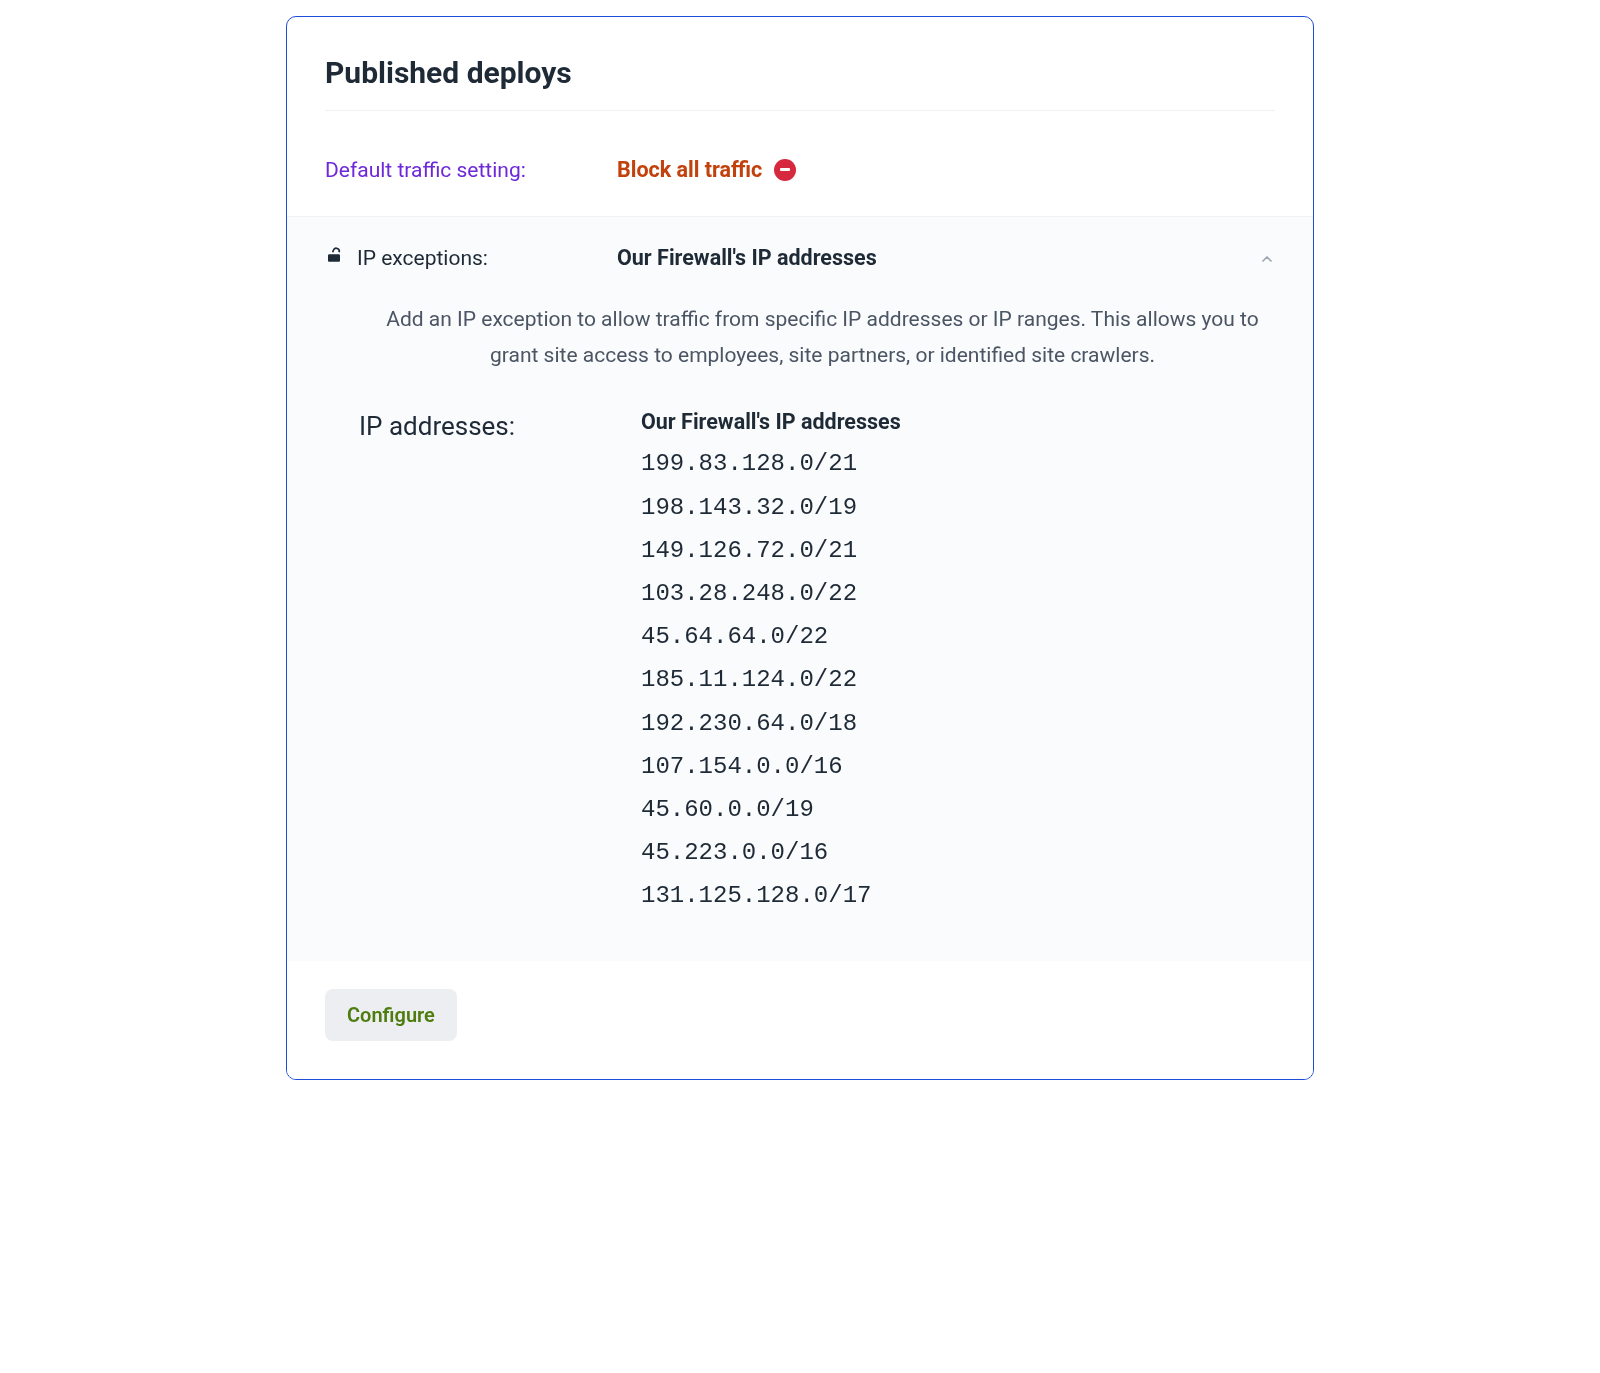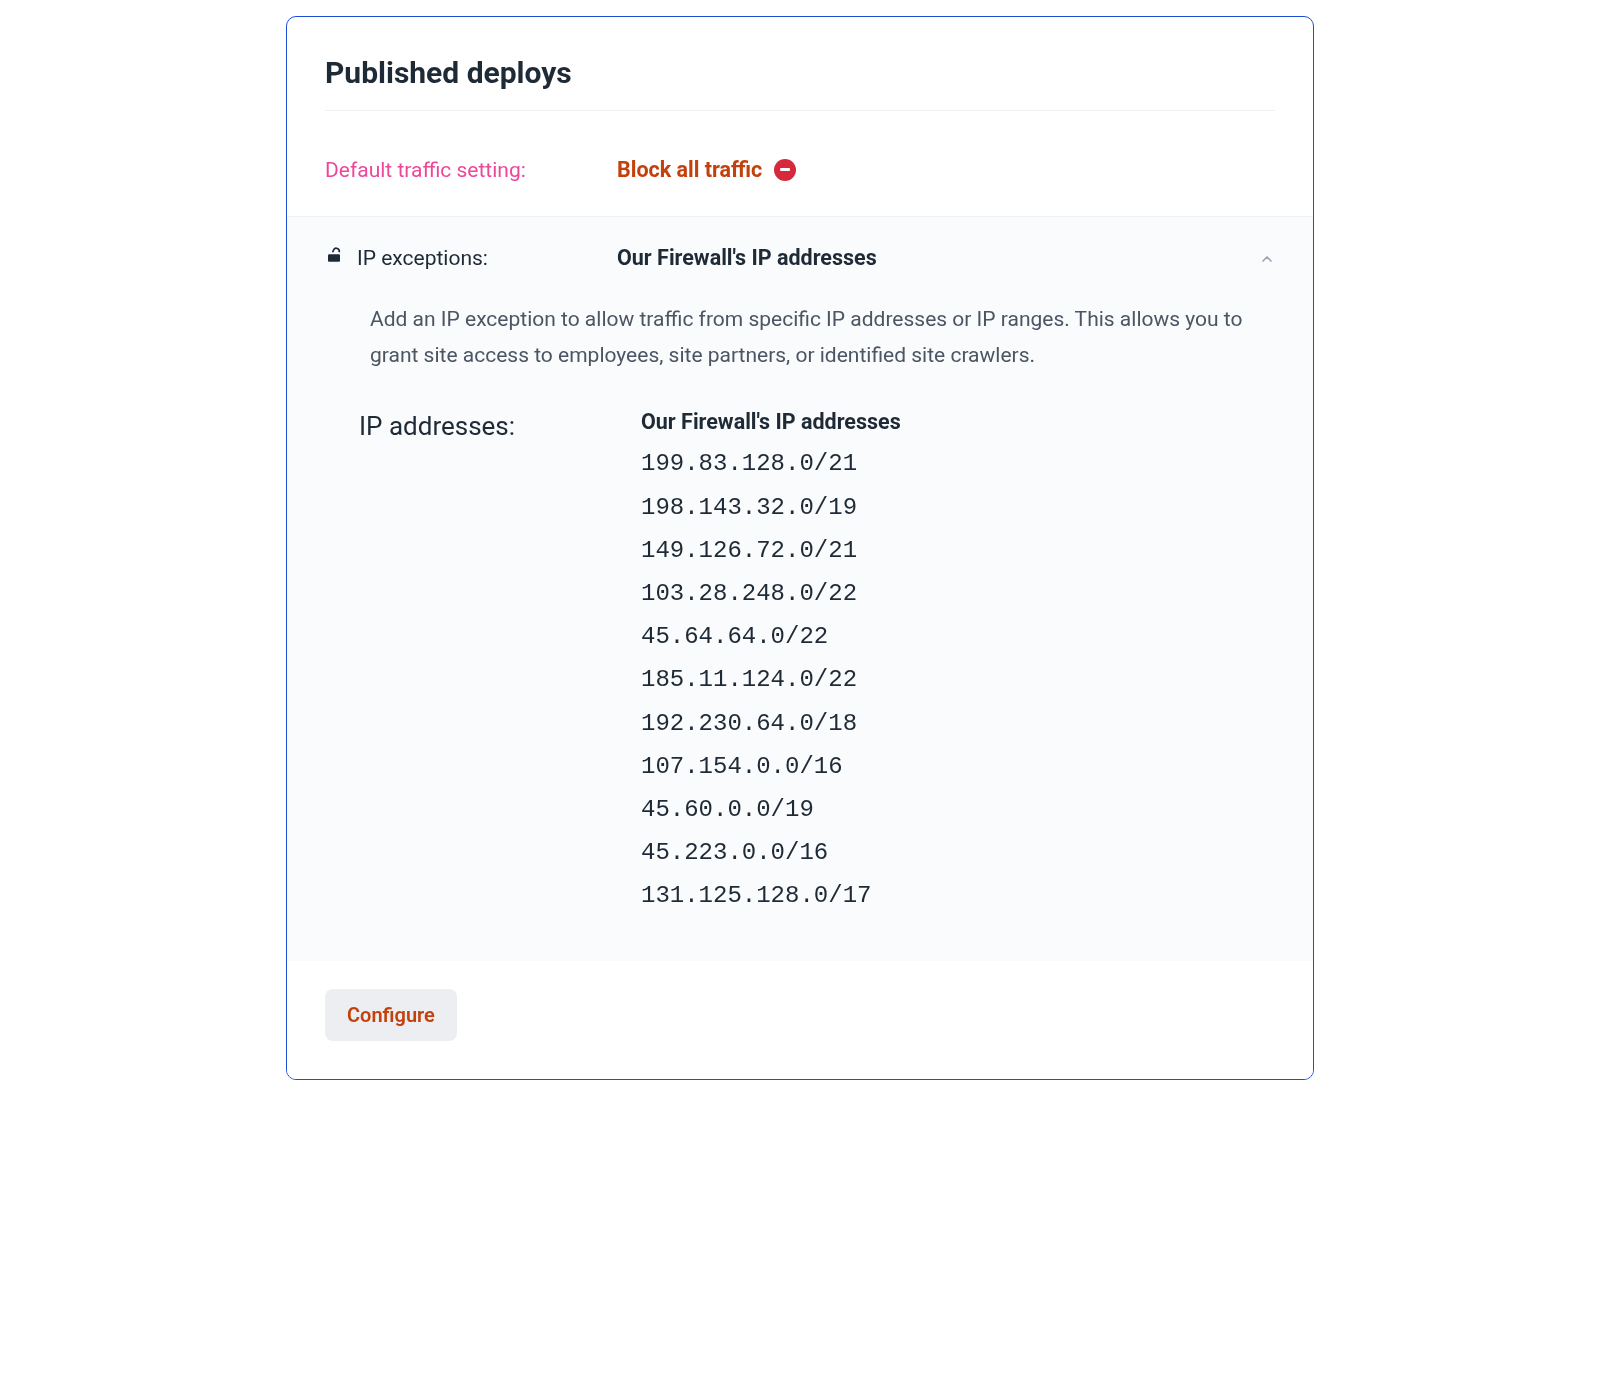--- a/index.html
+++ b/index.html
@@ -35,21 +35,21 @@
       margin: 0 38px;
     }
     .row-traffic {
       display: flex;
       align-items: center;
       padding: 46px 38px 34px 38px;
     }
     .row-label {
       width: 292px;
       font-size: 21px;
-      color: #ec4899;
+      color: #6d28d9;
       font-weight: 400;
     }
     .row-value {
       font-size: 21.5px;
       font-weight: 700;
       color: #c2410c;
       display: flex;
       align-items: center;
       gap: 12px;
     }
@@ -112,20 +112,21 @@
       color: #6b7280;
       cursor: pointer;
     }
     .exceptions-desc {
       margin-top: 32px;
       margin-left: 45px;
       font-size: 21px;
       line-height: 1.7;
       color: #4b5563;
       max-width: 980px;
+      text-align: center;
     }
     .ip-block {
       margin-top: 36px;
       margin-left: 34px;
       display: flex;
       align-items: flex-start;
     }
     .ip-label {
       width: 282px;
       font-size: 26px;
@@ -156,21 +157,21 @@
       padding: 28px 38px 38px 38px;
       background: #ffffff;
     }
     .btn-configure {
       background: #eceef1;
       border: none;
       border-radius: 8px;
       padding: 14px 22px;
       font-size: 20px;
       font-weight: 600;
-      color: #c2410c;
+      color: #4d7c0f;
       cursor: pointer;
       font-family: inherit;
     }
   </style>
 </head>
 <body>
 
 <div class="card">
 
   <div class="card-header">

